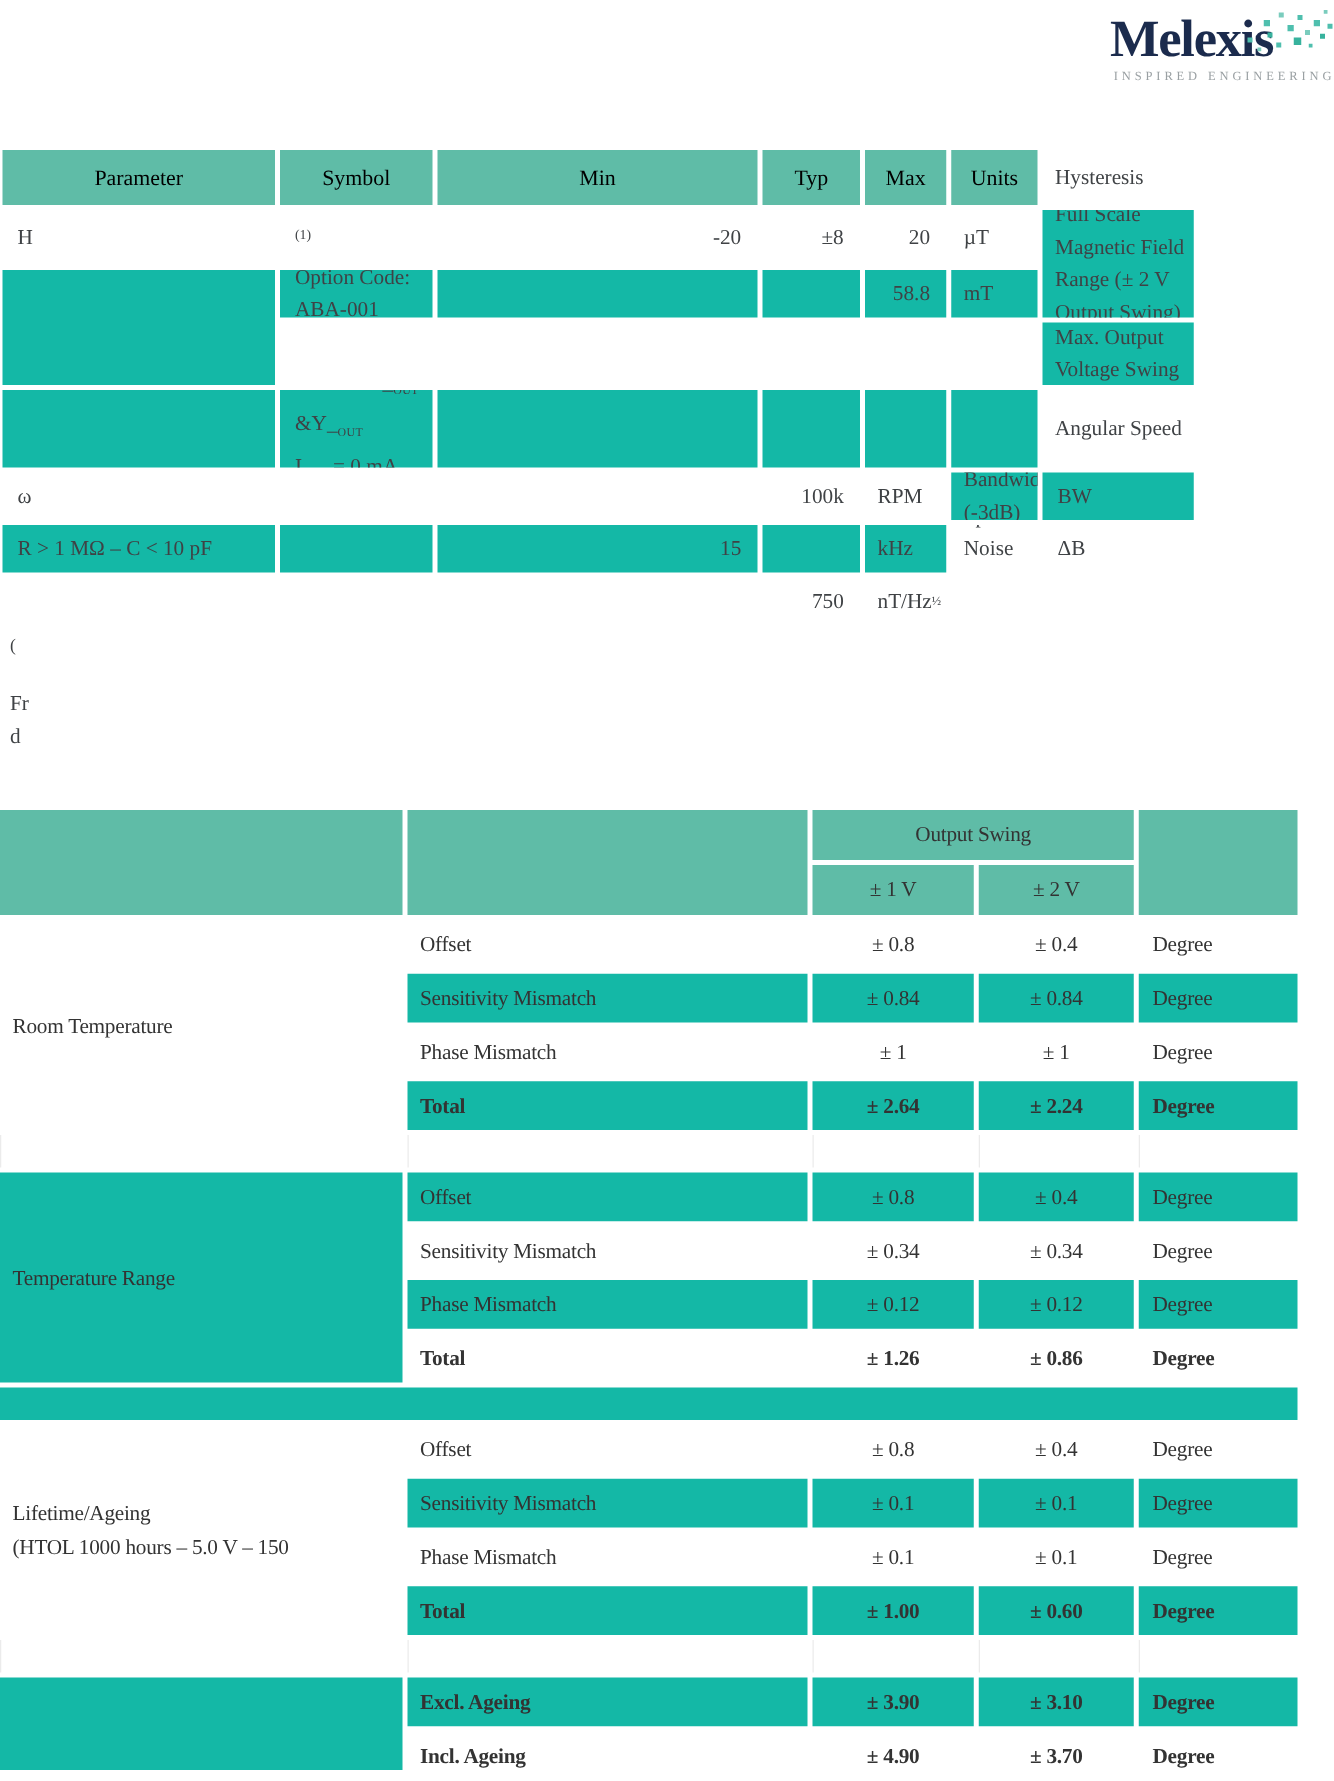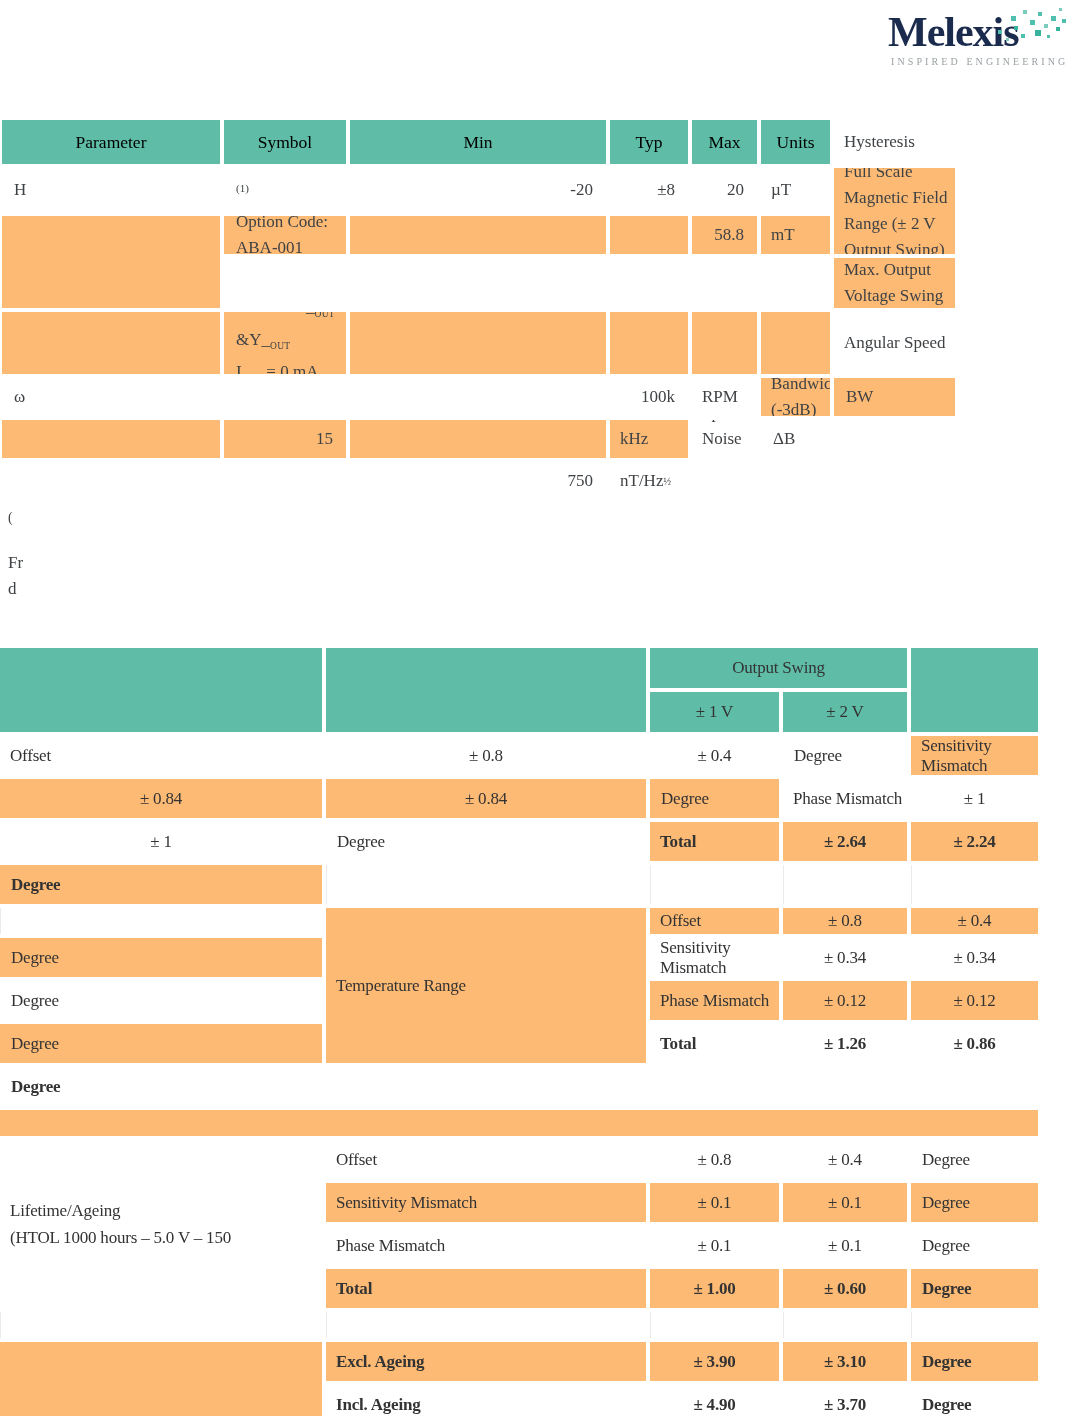--- a/index.html
+++ b/index.html
@@ -9,21 +9,21 @@
   
   .logo{position:absolute;left:880px;top:6px;width:180px;height:66px;}
   .brand{position:absolute;left:8px;top:2px;font-size:42px;font-weight:bold;color:#1b2b4d;letter-spacing:-1px;}
   .tagline{position:absolute;left:11px;top:50px;font-size:10px;letter-spacing:3.1px;color:#9aa0a3;white-space:nowrap;}
   .dot{position:absolute;background:#4fbfae;}
 
   
   .grid{position:absolute;display:grid;gap:4px;}
   .cell{display:flex;align-items:center;font-size:17px;overflow:hidden;}
   .teal{background:#5fbca7;color:#000000;justify-content:center;font-size:17.5px;}
-  .g{background:#fdba74;}
+  .g{background:#14b8a6;}
   .w{background:#ffffff;}
   .bold{font-weight:bold;}
 
   
   .t1{left:2px;top:120px;
       grid-template-columns:218px 122px 256px 78px 65px 69px 121px;
       grid-template-rows:44px 44px 38px 50px 62px 38px 38px 38px;}
   .param{padding-left:10px;line-height:26px;}
   .sym{padding-left:12px;}
   .cond{padding-left:12px;line-height:26px;}
@@ -130,20 +130,21 @@
 
     <div class="cell w param">Angular Speed</div>
     <div class="cell w sym">ω</div>
     <div class="cell w"></div>
     <div class="cell w"></div>
     <div class="cell w num">100k</div>
     <div class="cell w unit">RPM</div>
 
     <div class="cell g param">Bandwidth (-3dB)</div>
     <div class="cell g sym">BW</div>
+    <div class="cell g cond">R  &gt; 1 MΩ – C  &lt; 10 pF</div>
     <div class="cell g"></div>
     <div class="cell g num">15</div>
     <div class="cell g"></div>
     <div class="cell g unit">kHz</div>
 
     <div class="cell w param">Spectral Noise Density</div>
     <div class="cell w sym">ΔB</div>
     <div class="cell w cond"></div>
     <div class="cell w"></div>
     <div class="cell w"></div>
@@ -160,20 +161,21 @@
 
   <div class="grid t2">
 
     <div class="cell teal rspan2"></div>
     <div class="cell teal rspan2"></div>
     <div class="cell teal cspan2">Output Swing</div>
     <div class="cell teal rspan2"></div>
     <div class="cell teal swing">± 1 V</div>
     <div class="cell teal swing">± 2 V</div>
 
+    <div class="cell w glbl rspan4">Room Temperature</div>
     <div class="cell w lbl">Offset</div>
     <div class="cell w val">± 0.8</div>
     <div class="cell w val">± 0.4</div>
     <div class="cell w unit2">Degree</div>
     <div class="cell g lbl">Sensitivity Mismatch</div>
     <div class="cell g val">± 0.84</div>
     <div class="cell g val">± 0.84</div>
     <div class="cell g unit2">Degree</div>
     <div class="cell w lbl">Phase Mismatch</div>
     <div class="cell w val">± 1</div>

